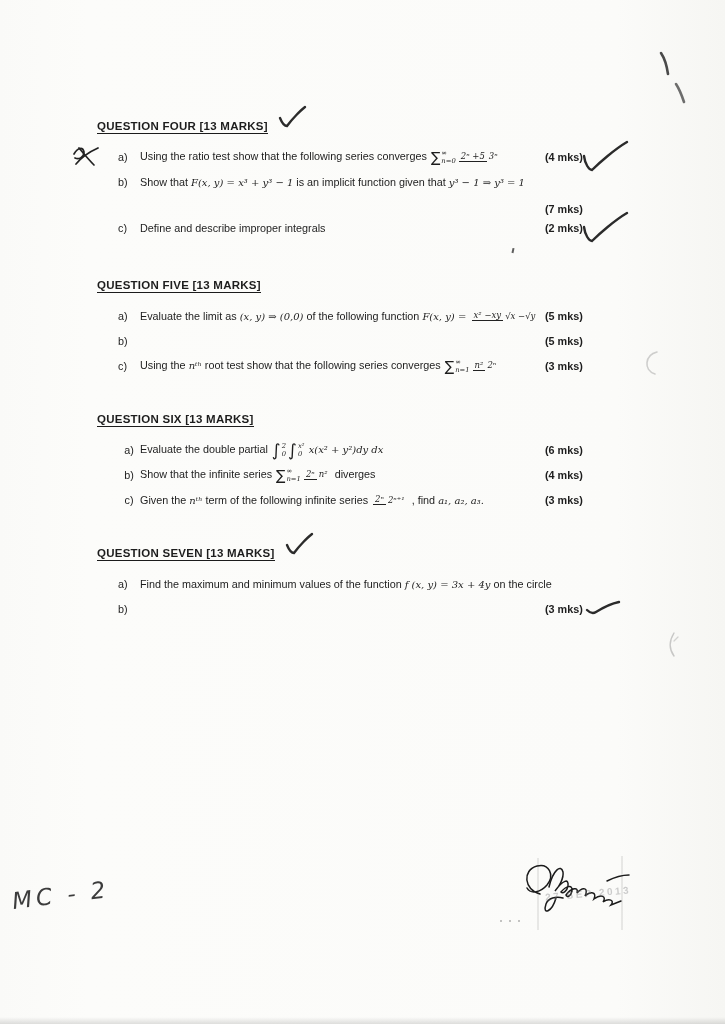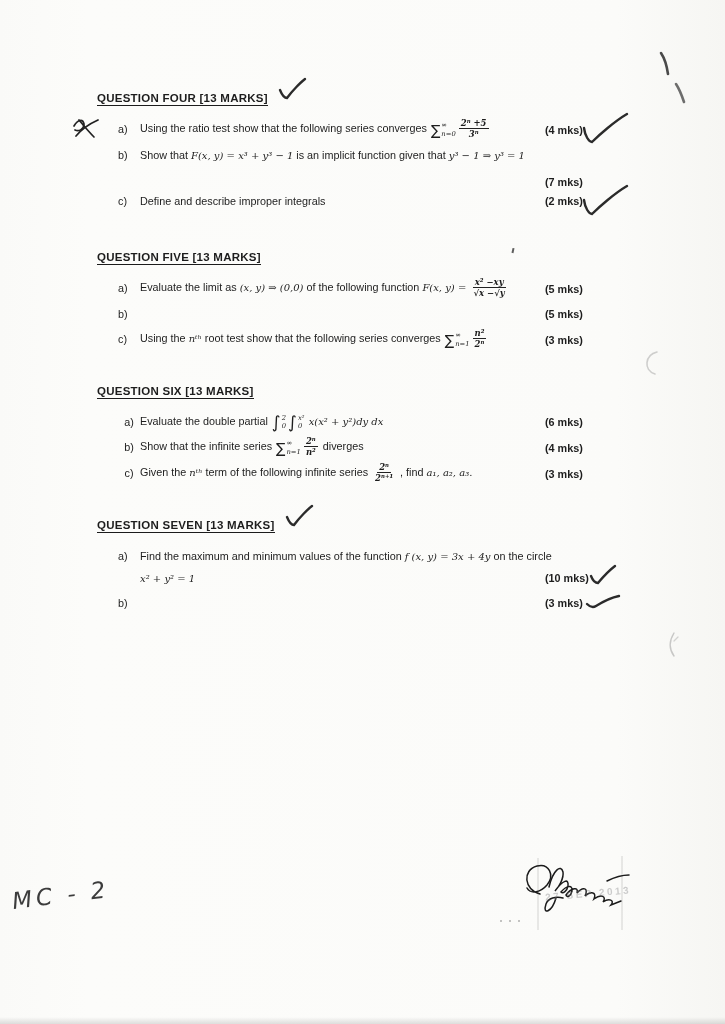--- a/index.html
+++ b/index.html
@@ -7,21 +7,21 @@
     position:relative;width:725px;height:1024px;margin:0 auto;
     background:linear-gradient(90deg,#fafaf8 0%,#fcfcfa 12%,#fbfbf9 85%,#f6f6f3 100%);
     font-family:"Liberation Sans","DejaVu Sans",sans-serif;
     color:#1d1d1d;overflow:hidden;
   }
   .page::after{
     content:"";position:absolute;left:0;right:0;bottom:0;height:7px;
     background:linear-gradient(180deg,rgba(0,0,0,0),rgba(0,0,0,0.12));
   }
   .content{position:absolute;left:97px;top:0;width:600px;}
-  .q-block{position:absolute;left:0;width:600px;}
+  .q-block{position:absolute;left:0;width:600px;margin-top:28px;}
   .q-block:nth-of-type(1){top:88px;}
   .q-block:nth-of-type(2){top:247px;}
   .q-block:nth-of-type(3){top:381px;text-align:center;}
   .q-block:nth-of-type(4){top:515px;}
   .q-header{display:flex;align-items:flex-end;gap:9px;height:18px;}
   .q-header-text{
     font-weight:bold;font-size:11.5px;letter-spacing:.25px;
     border-bottom:1.6px solid #1c1c1c;padding-bottom:1.5px;white-space:nowrap;
   }
   .q-items{margin-top:13px;}
@@ -30,23 +30,23 @@
     width:545px;min-height:20px;margin-bottom:5px;padding-left:21px;
     font-size:10.8px;line-height:17px;
   }
   .item.marks-only{margin-top:9px;margin-bottom:1px;min-height:16px;}
   .item.cont{margin-top:-3px;}
   .lbl{flex:0 0 22px;}
   .txt{padding-right:4px;white-space:nowrap;}
   .marks{position:absolute;left:448px;top:50%;transform:translateY(-50%);white-space:nowrap;font-weight:bold;}
   .rm{font-family:"DejaVu Serif","Liberation Serif",serif;font-style:italic;font-size:10px;}
   .frac{
-    display:inline-flex;flex-direction:column;align-items:center;vertical-align:middle;
+    display:inline-flex;flex-direction:row;align-items:center;vertical-align:middle;
     margin:0 2px;font-family:"DejaVu Serif",serif;font-style:italic;
-    font-size:8.5px;line-height:1.18;transform:translateY(-1px);font-weight:bold;
+    font-size:8.5px;line-height:1.18;transform:translateY(-1px);
   }
   .frac .fn{border-bottom:1px solid #222;padding:0 2px;}
   .frac .fd{padding:0 2px;}
   .lim{display:inline-flex;align-items:center;vertical-align:middle;margin:0 1px;}
   .lim-sym{font-family:"DejaVu Sans",sans-serif;font-size:14px;line-height:1;}
   .lim.lim-int .lim-sym{font-size:17px;}
   .lim-col{
     display:flex;flex-direction:column;align-items:flex-start;
     font-size:6.8px;line-height:1.25;font-family:"DejaVu Serif",serif;
     font-style:italic;margin-left:1px;
@@ -218,28 +218,20 @@
           <span class="q-header-text">QUESTION SEVEN [13 MARKS]</span>
           <svg width="30" height="24" class="check check-hdr">
             <path d="M3,13 C5,18 8,21 10,21 C15,14 24,5 28,2"></path>
           </svg>
         </div>
         <div class="q-items">
           <div class="item">
             <span class="lbl">a)</span>
             <span class="txt"><span class="rt">Find the maximum and minimum values of the function </span><span class="rm">f (x, y) = 3x + 4y</span><span class="rt"> on the circle</span></span>
           </div>
-          <div class="item cont">
-            <span class="lbl"></span>
-            <span class="txt"><span class="rm">x² + y² = 1</span></span>
-            <span class="marks">(10 mks)</span>
-            <svg width="28" height="22" class="check" style="left: 492px; top: -4px;">
-              <path d="M2,12 C4,17 7,19 9,19 C14,13 22,5 26,2"></path>
-            </svg>
-          </div>
           <div class="item">
             <span class="lbl">b)</span>
             <span class="marks">(3 mks)</span>
             <svg width="36" height="15" class="check" style="left: 488px; top: 1px;">
               <path d="M2,10 C5,13 8,14 11,12 C19,7 29,3 34,2"></path>
             </svg>
           </div>
         </div>
       </div>
     </div>

